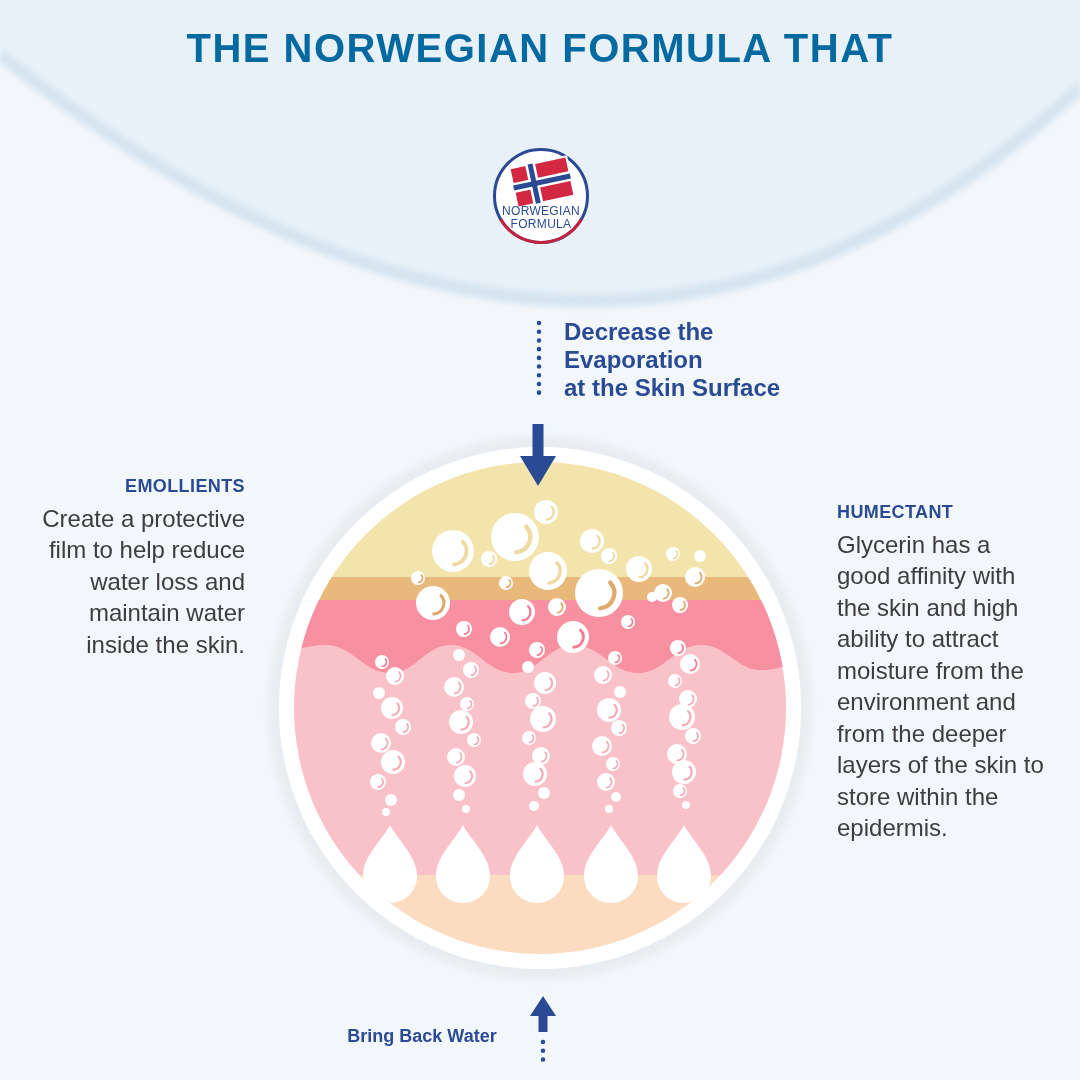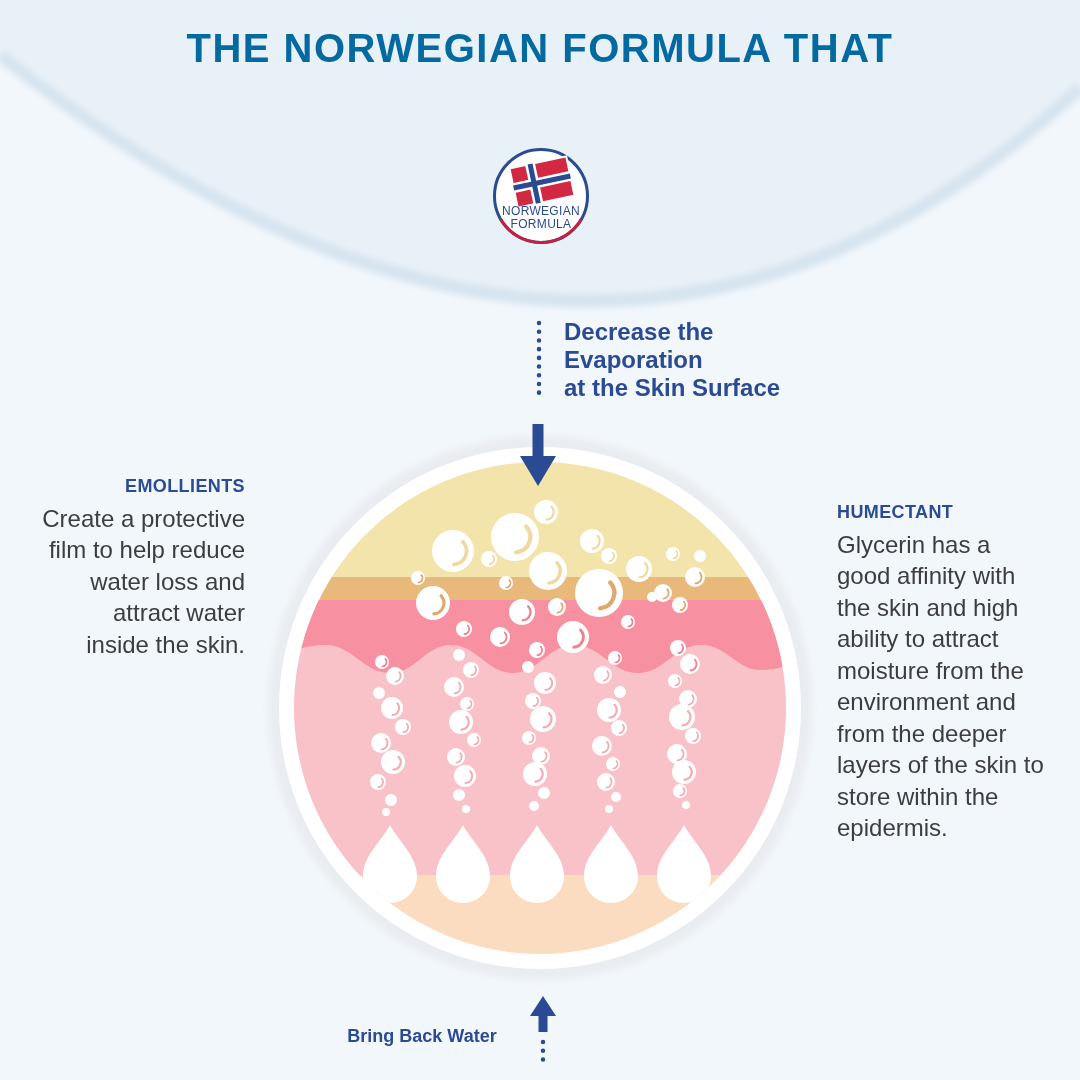--- a/index.html
+++ b/index.html
@@ -233,21 +233,21 @@
 
   <div class="callout-top">Decrease the
 Evaporation
 at the Skin Surface</div>
 
   <div class="callout-left">
     <div class="callout-heading">EMOLLIENTS</div>
     <div class="callout-body">Create a protective
 film to help reduce
 water loss and
-attract water
+maintain water
 inside the skin.</div>
   </div>
 
   <div class="callout-right">
     <div class="callout-heading">HUMECTANT</div>
     <div class="callout-body">Glycerin has a
 good affinity with
 the skin and high
 ability to attract
 moisture from the

